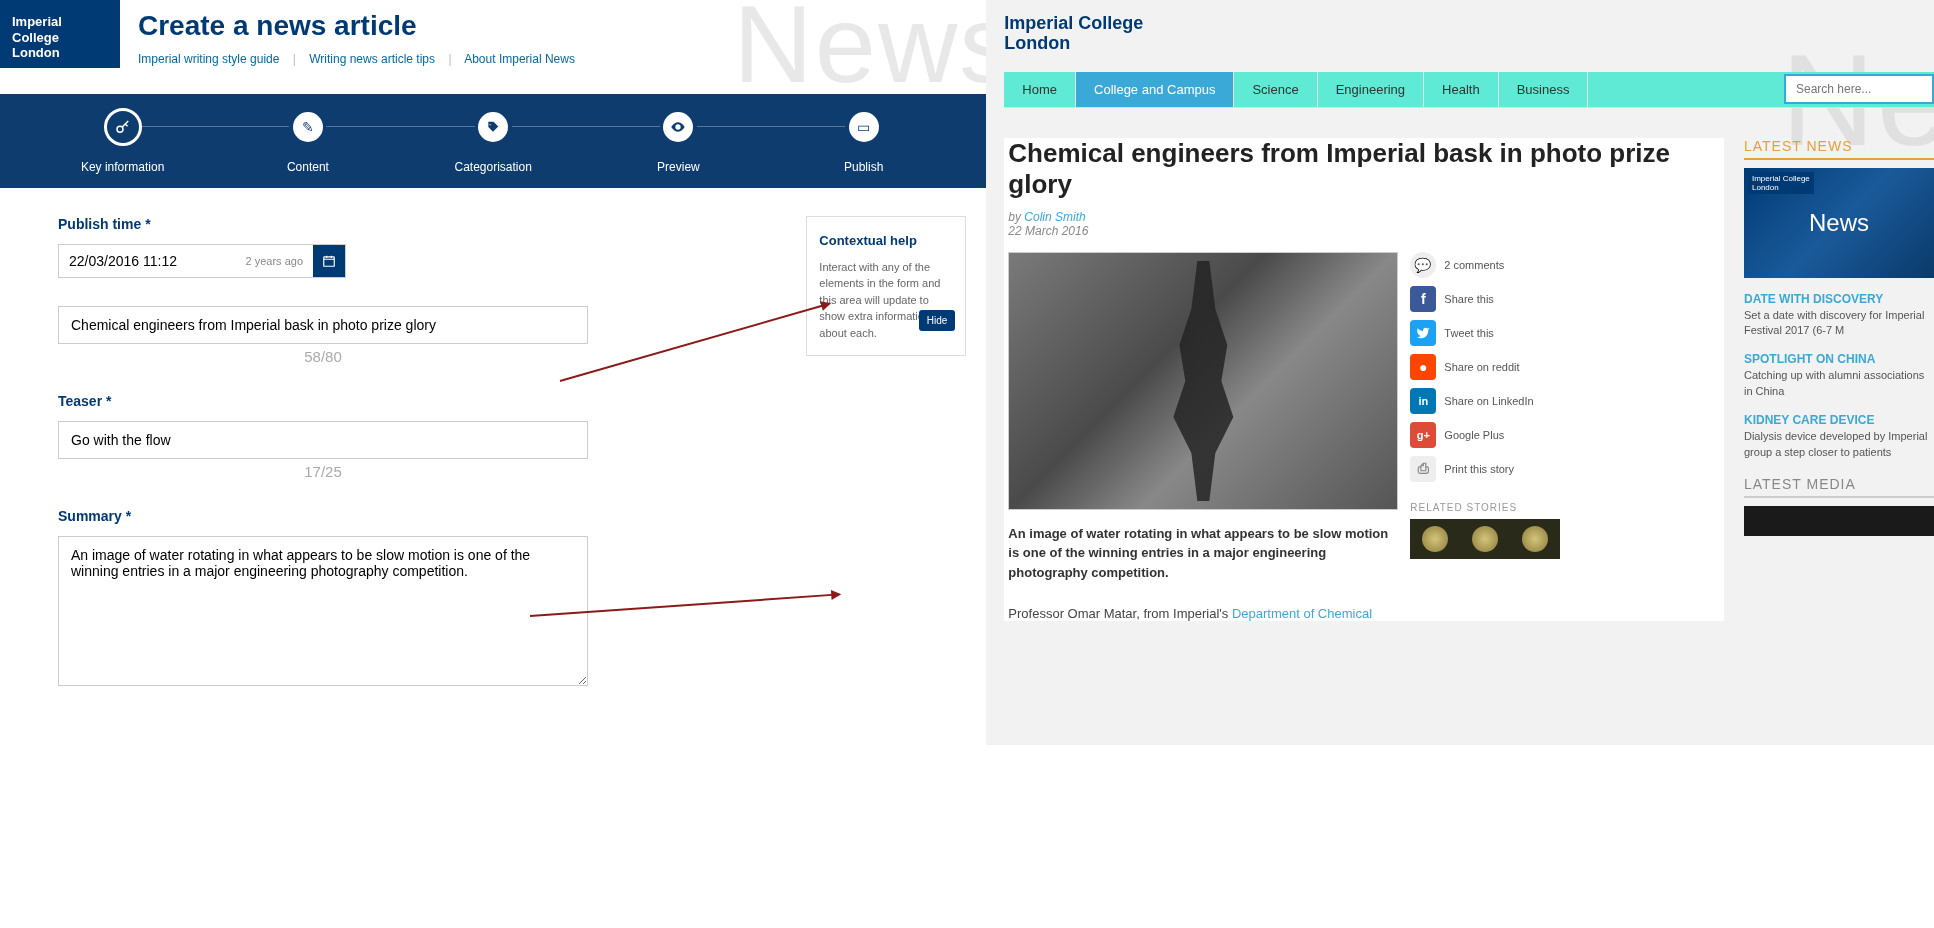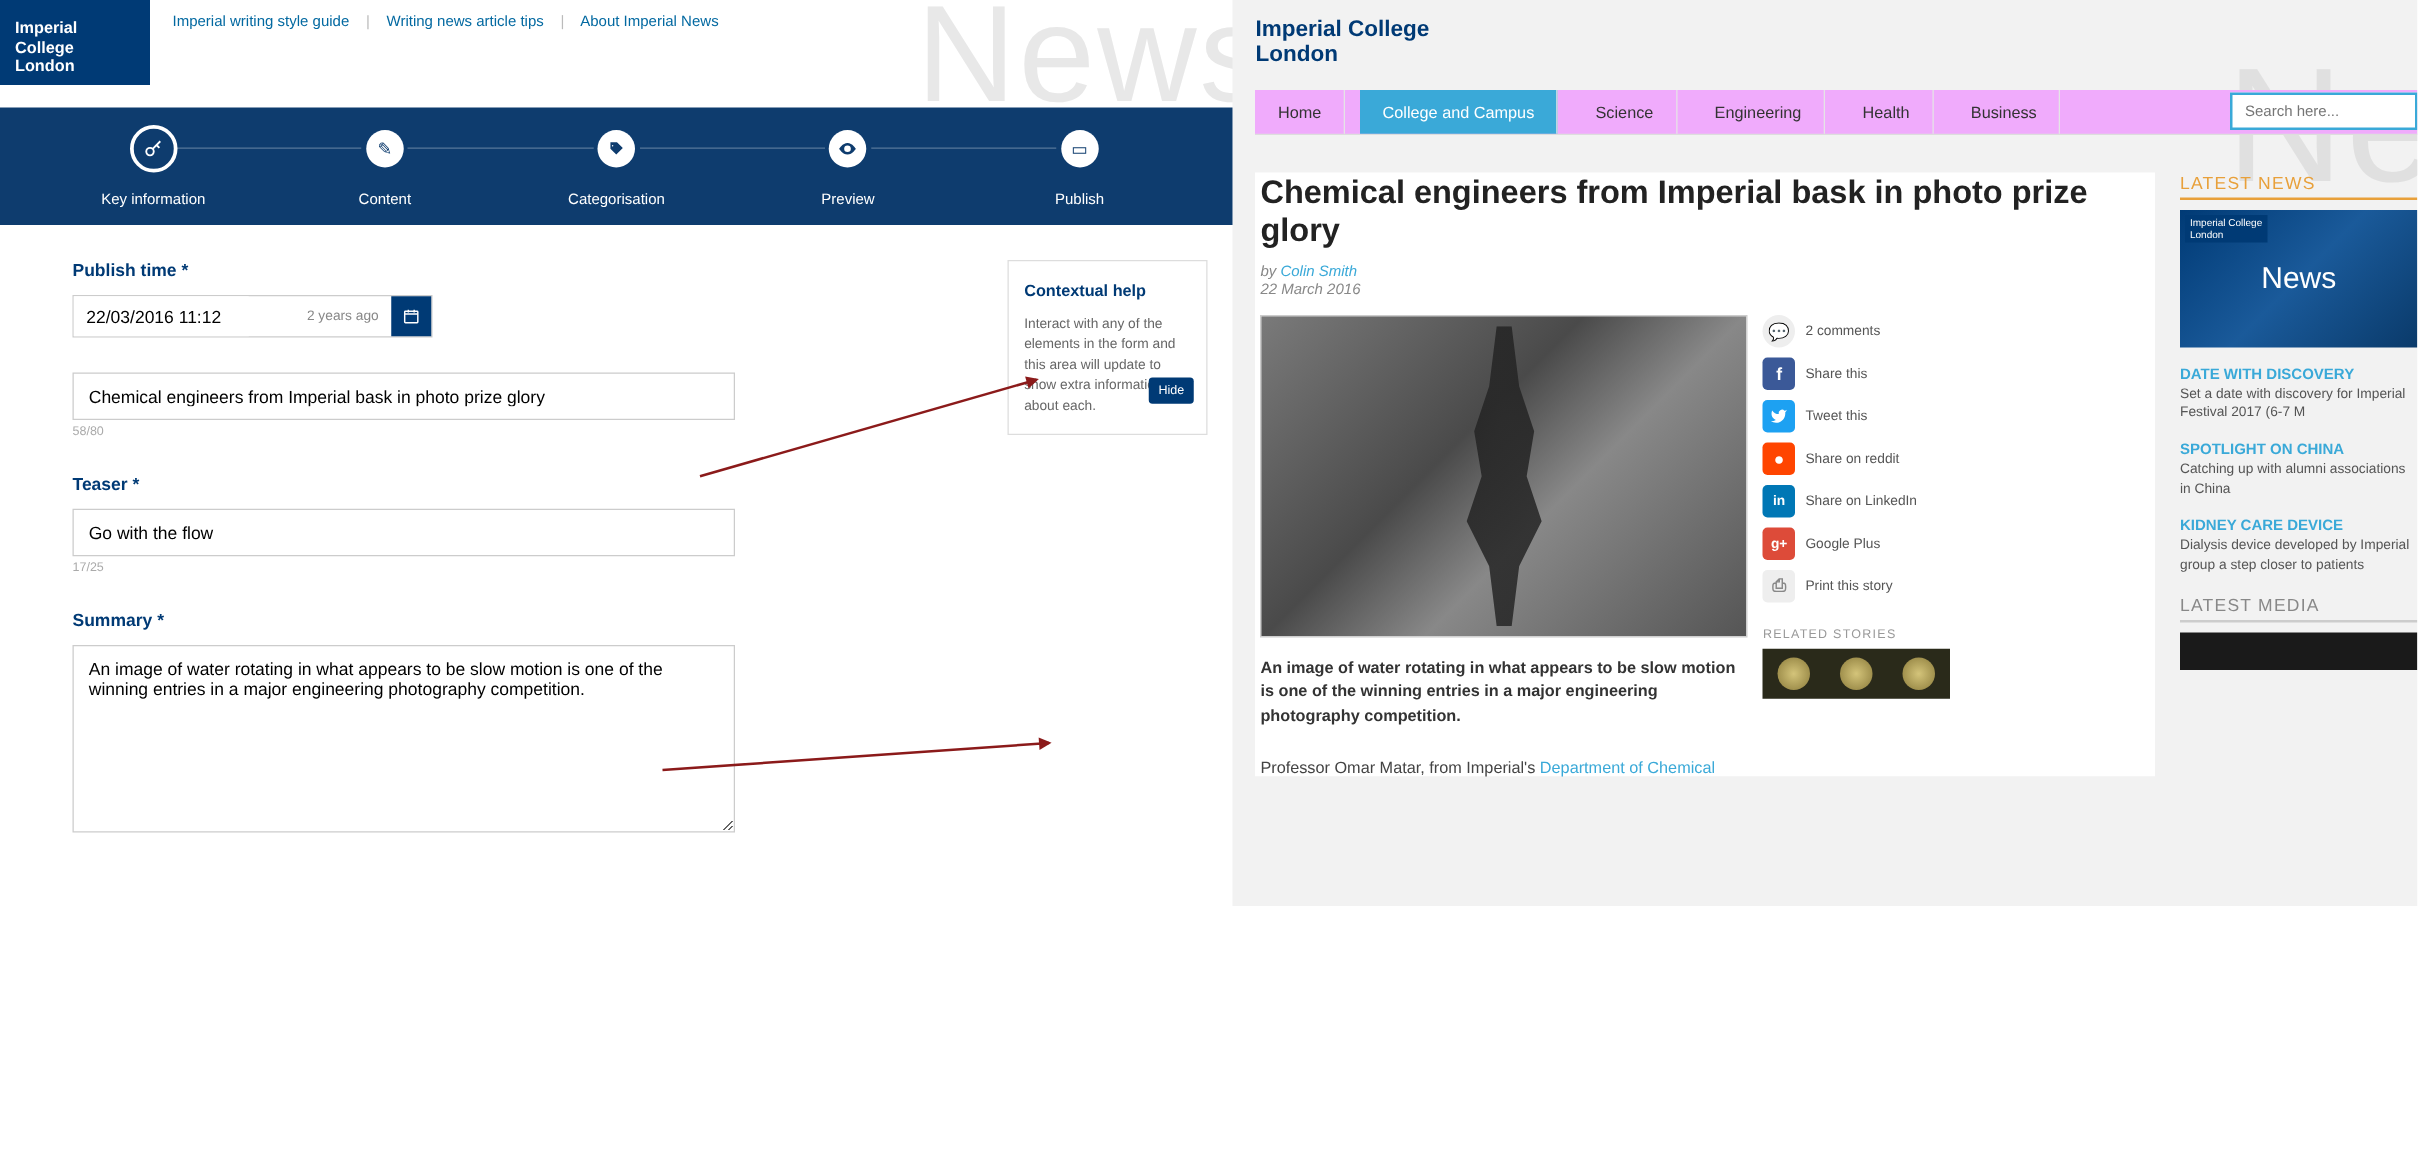--- a/index.html
+++ b/index.html
@@ -26,32 +26,32 @@
     
     .form-area { padding: 28px 58px; position: relative; }
     .form-group { margin-bottom: 28px; }
     .form-label { font-weight: bold; color: #003a75; font-size: 14px; margin-bottom: 12px; display: block; }
     .form-label .req { color: #003a75; }
     .date-row { display: flex; align-items: center; gap: 0; width: 288px; border: 1px solid #ccc; }
     .date-input { border: none; padding: 8px 10px; font-size: 14px; width: 140px; }
     .date-ago { font-size: 11px; color: #888; padding: 0 10px; flex: 1; text-align: right; }
     .cal-btn { background: #003a75; color: #fff; width: 32px; height: 32px; display: flex; align-items: center; justify-content: center; cursor: pointer; }
     .text-input { width: 530px; border: 1px solid #ccc; padding: 10px 12px; font-size: 14px; font-family: inherit; }
-    .char-count { text-align: left; width: 530px; font-size: 10px; color: #aaa; margin-top: 4px; }
+    .char-count { text-align: center; width: 530px; font-size: 15px; color: #aaa; margin-top: 4px; }
     textarea.text-input { height: 150px; resize: vertical; }
     
     .help-box { position: absolute; top: 28px; right: 20px; width: 160px; border: 1px solid #ddd; padding: 14px 12px; font-size: 11px; color: #666; line-height: 1.5; background: #fff; }
     .help-box h4 { color: #003a75; font-size: 13px; margin-bottom: 8px; }
     .hide-btn { position: absolute; bottom: 24px; right: 10px; background: #003a75; color: #fff; font-size: 10px; padding: 3px 8px; border-radius: 3px; cursor: pointer; }
     
     
     .right-panel { width: 49%; background: #f2f2f2; padding: 14px 0 0 18px; position: relative; overflow: hidden; }
     .right-panel .bg-news { right: -180px; top: 25px; font-size: 130px; color: #e0e0e0; }
     .preview-logo { color: #003a75; font-weight: bold; font-size: 18px; line-height: 1.1; margin-bottom: 18px; position: relative; z-index: 1; }
-    .nav-bar { display: flex; align-items: center; gap: 12px; background: #f0abfc; border-bottom: 1px solid #ddd; position: relative; z-index: 1; }
+    .nav-bar { display: flex; align-items: center; gap: 0; background: #5eead4; border-bottom: 1px solid #ddd; position: relative; z-index: 1; }
     .nav-item { padding: 10px 18px; font-size: 13px; color: #333; cursor: pointer; border-right: 1px solid #e5e5e5; }
     .nav-item.active { background: #3aa9d8; color: #fff; }
     .nav-search { margin-left: auto; border: 2px solid #3aa9d8; padding: 6px 10px; font-size: 12px; color: #999; width: 150px; }
     
     .article-wrap { display: flex; gap: 20px; margin-top: 30px; position: relative; z-index: 1; }
     .article-main { flex: 1; background: #fff; padding: 0 0 0 4px; }
     .article-title { font-size: 26px; font-weight: bold; color: #222; line-height: 1.2; margin-bottom: 10px; }
     .byline { font-size: 12px; color: #888; font-style: italic; }
     .byline a { color: #3aa9d8; text-decoration: none; }
     .date-line { font-size: 12px; color: #888; font-style: italic; margin-bottom: 14px; }
@@ -98,20 +98,21 @@
 
 <div class="left-panel">
   <div class="bg-news">News</div>
 
   <div class="header-bar">
     <div class="logo-block">
       <span>Imperial College</span><br>
       <span>London</span>
     </div>
     <div class="title-block">
+      <h1>Create a news article</h1>
       <div class="title-links">
         <a>Imperial writing style guide</a>
         <span class="sep">|</span>
         <a>Writing news article tips</a>
         <span class="sep">|</span>
         <a>About Imperial News</a>
       </div>
     </div>
   </div>
 

